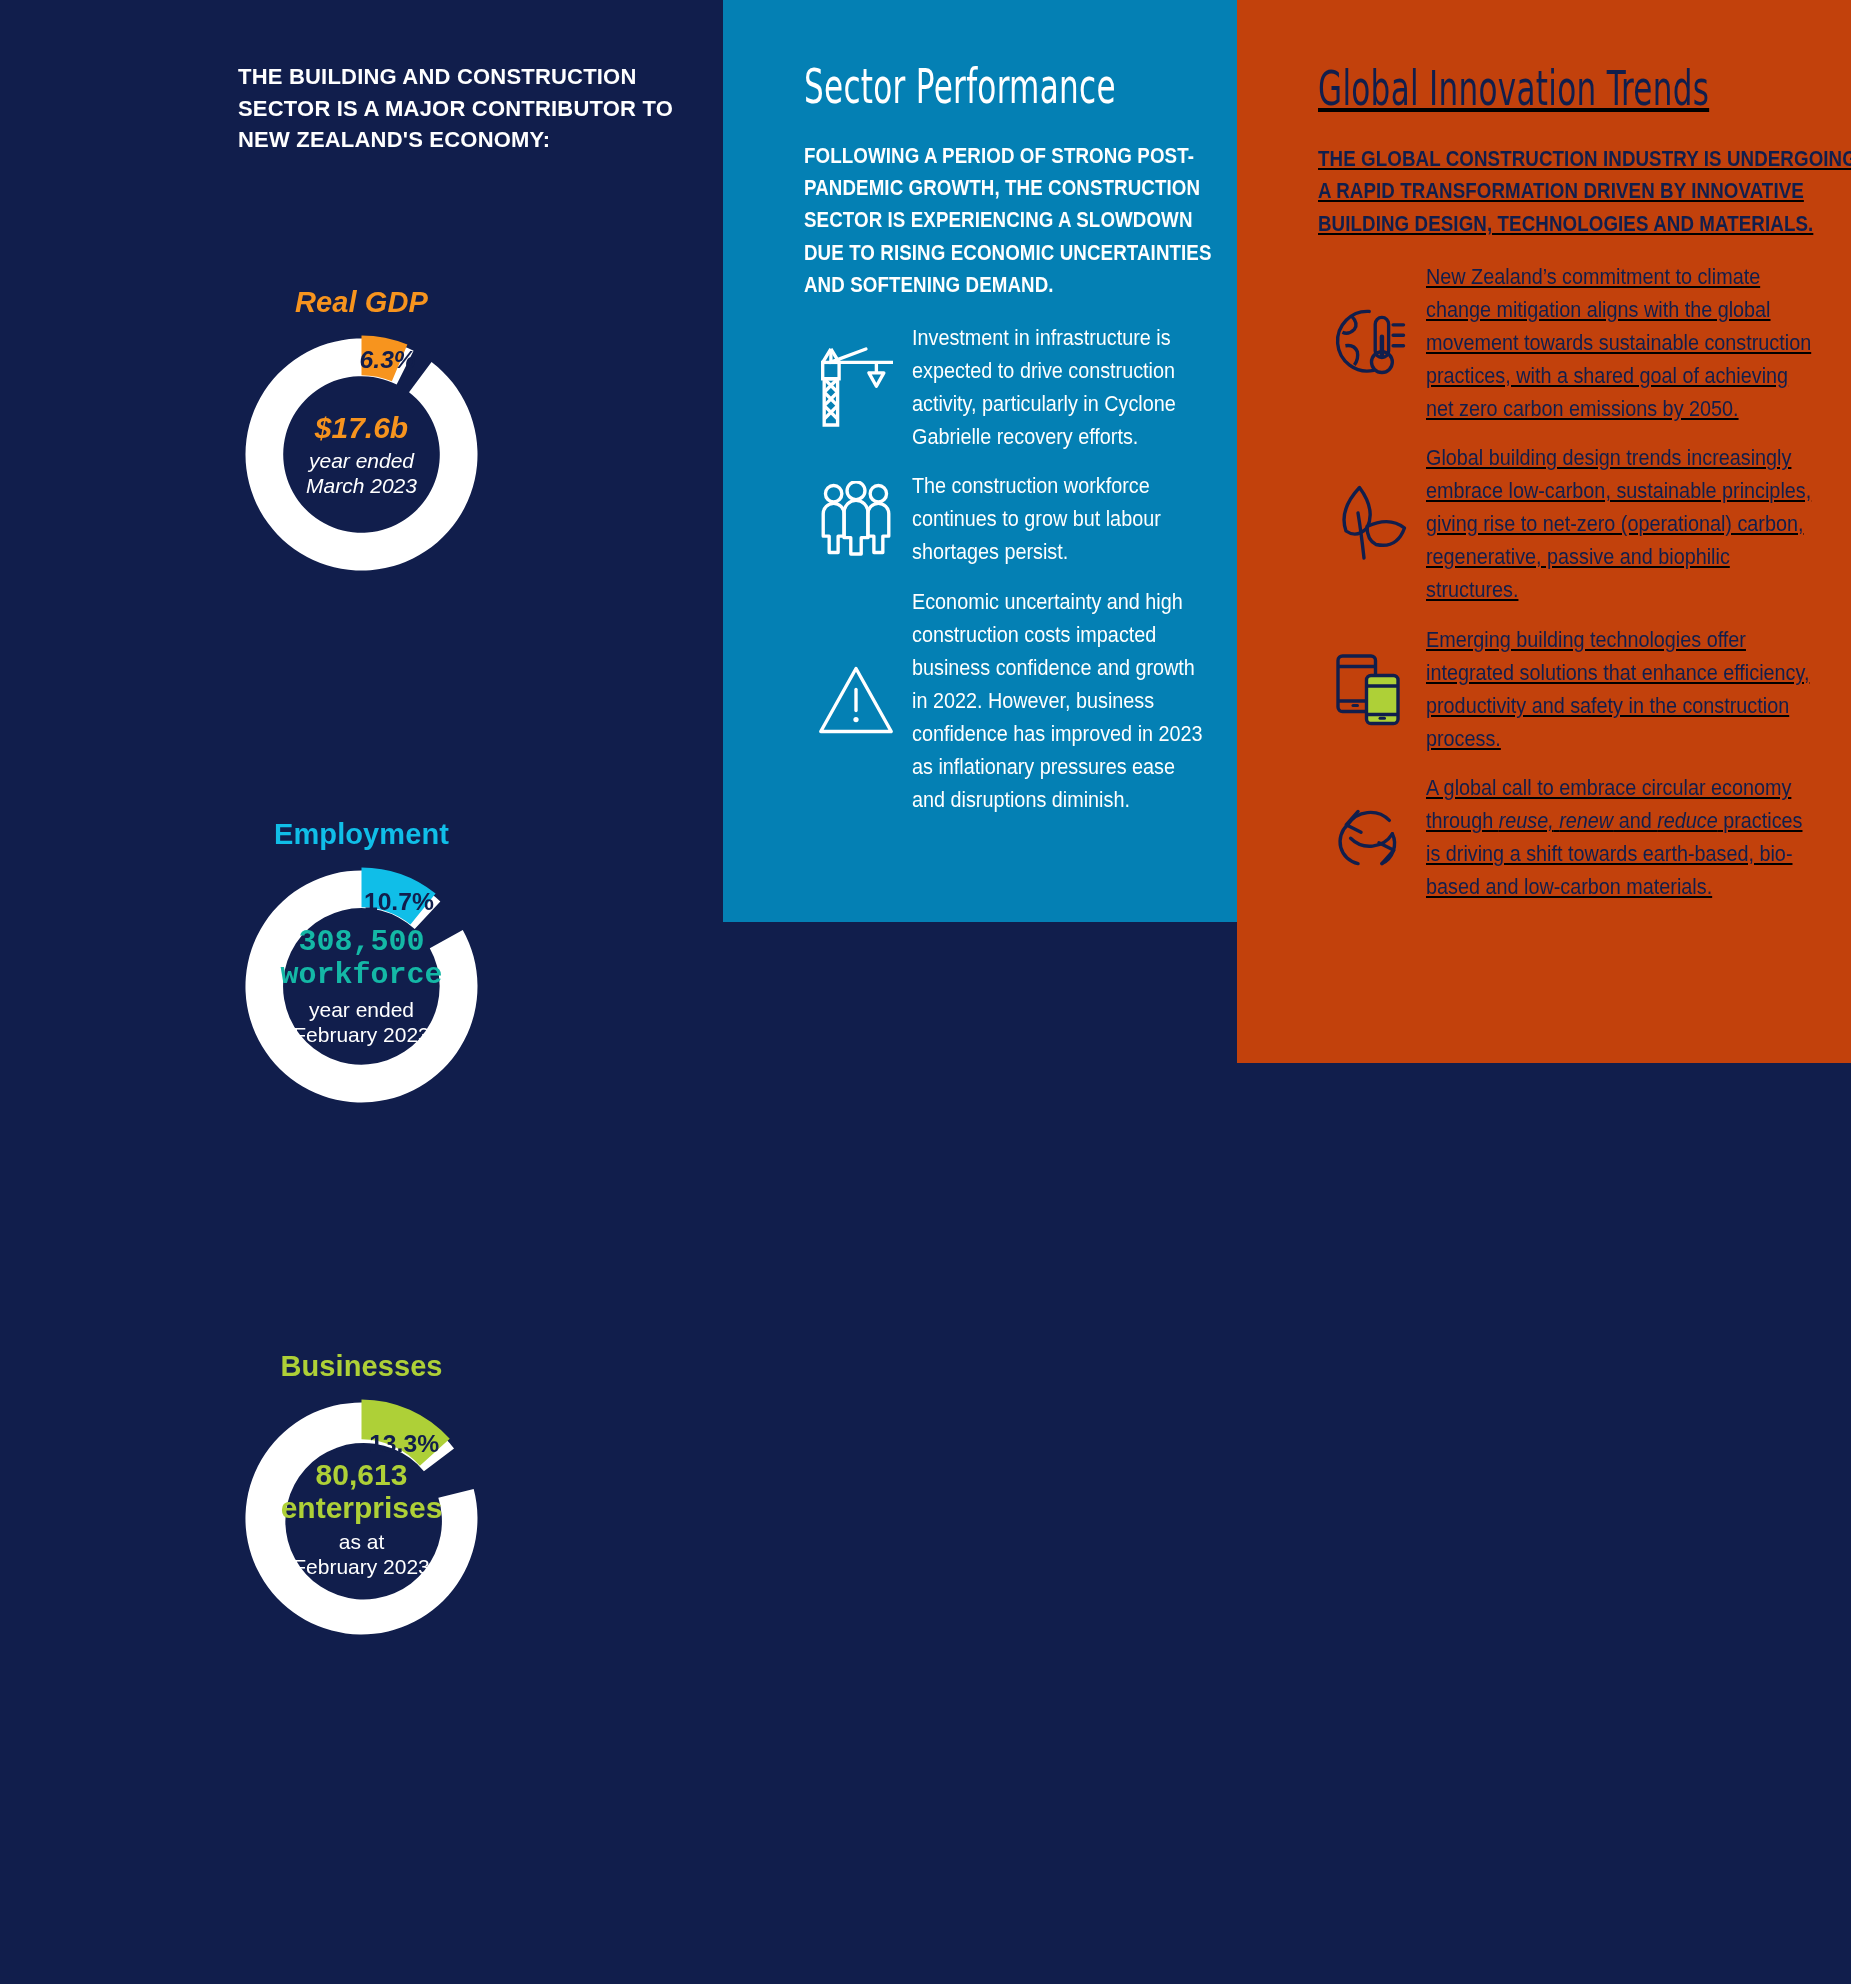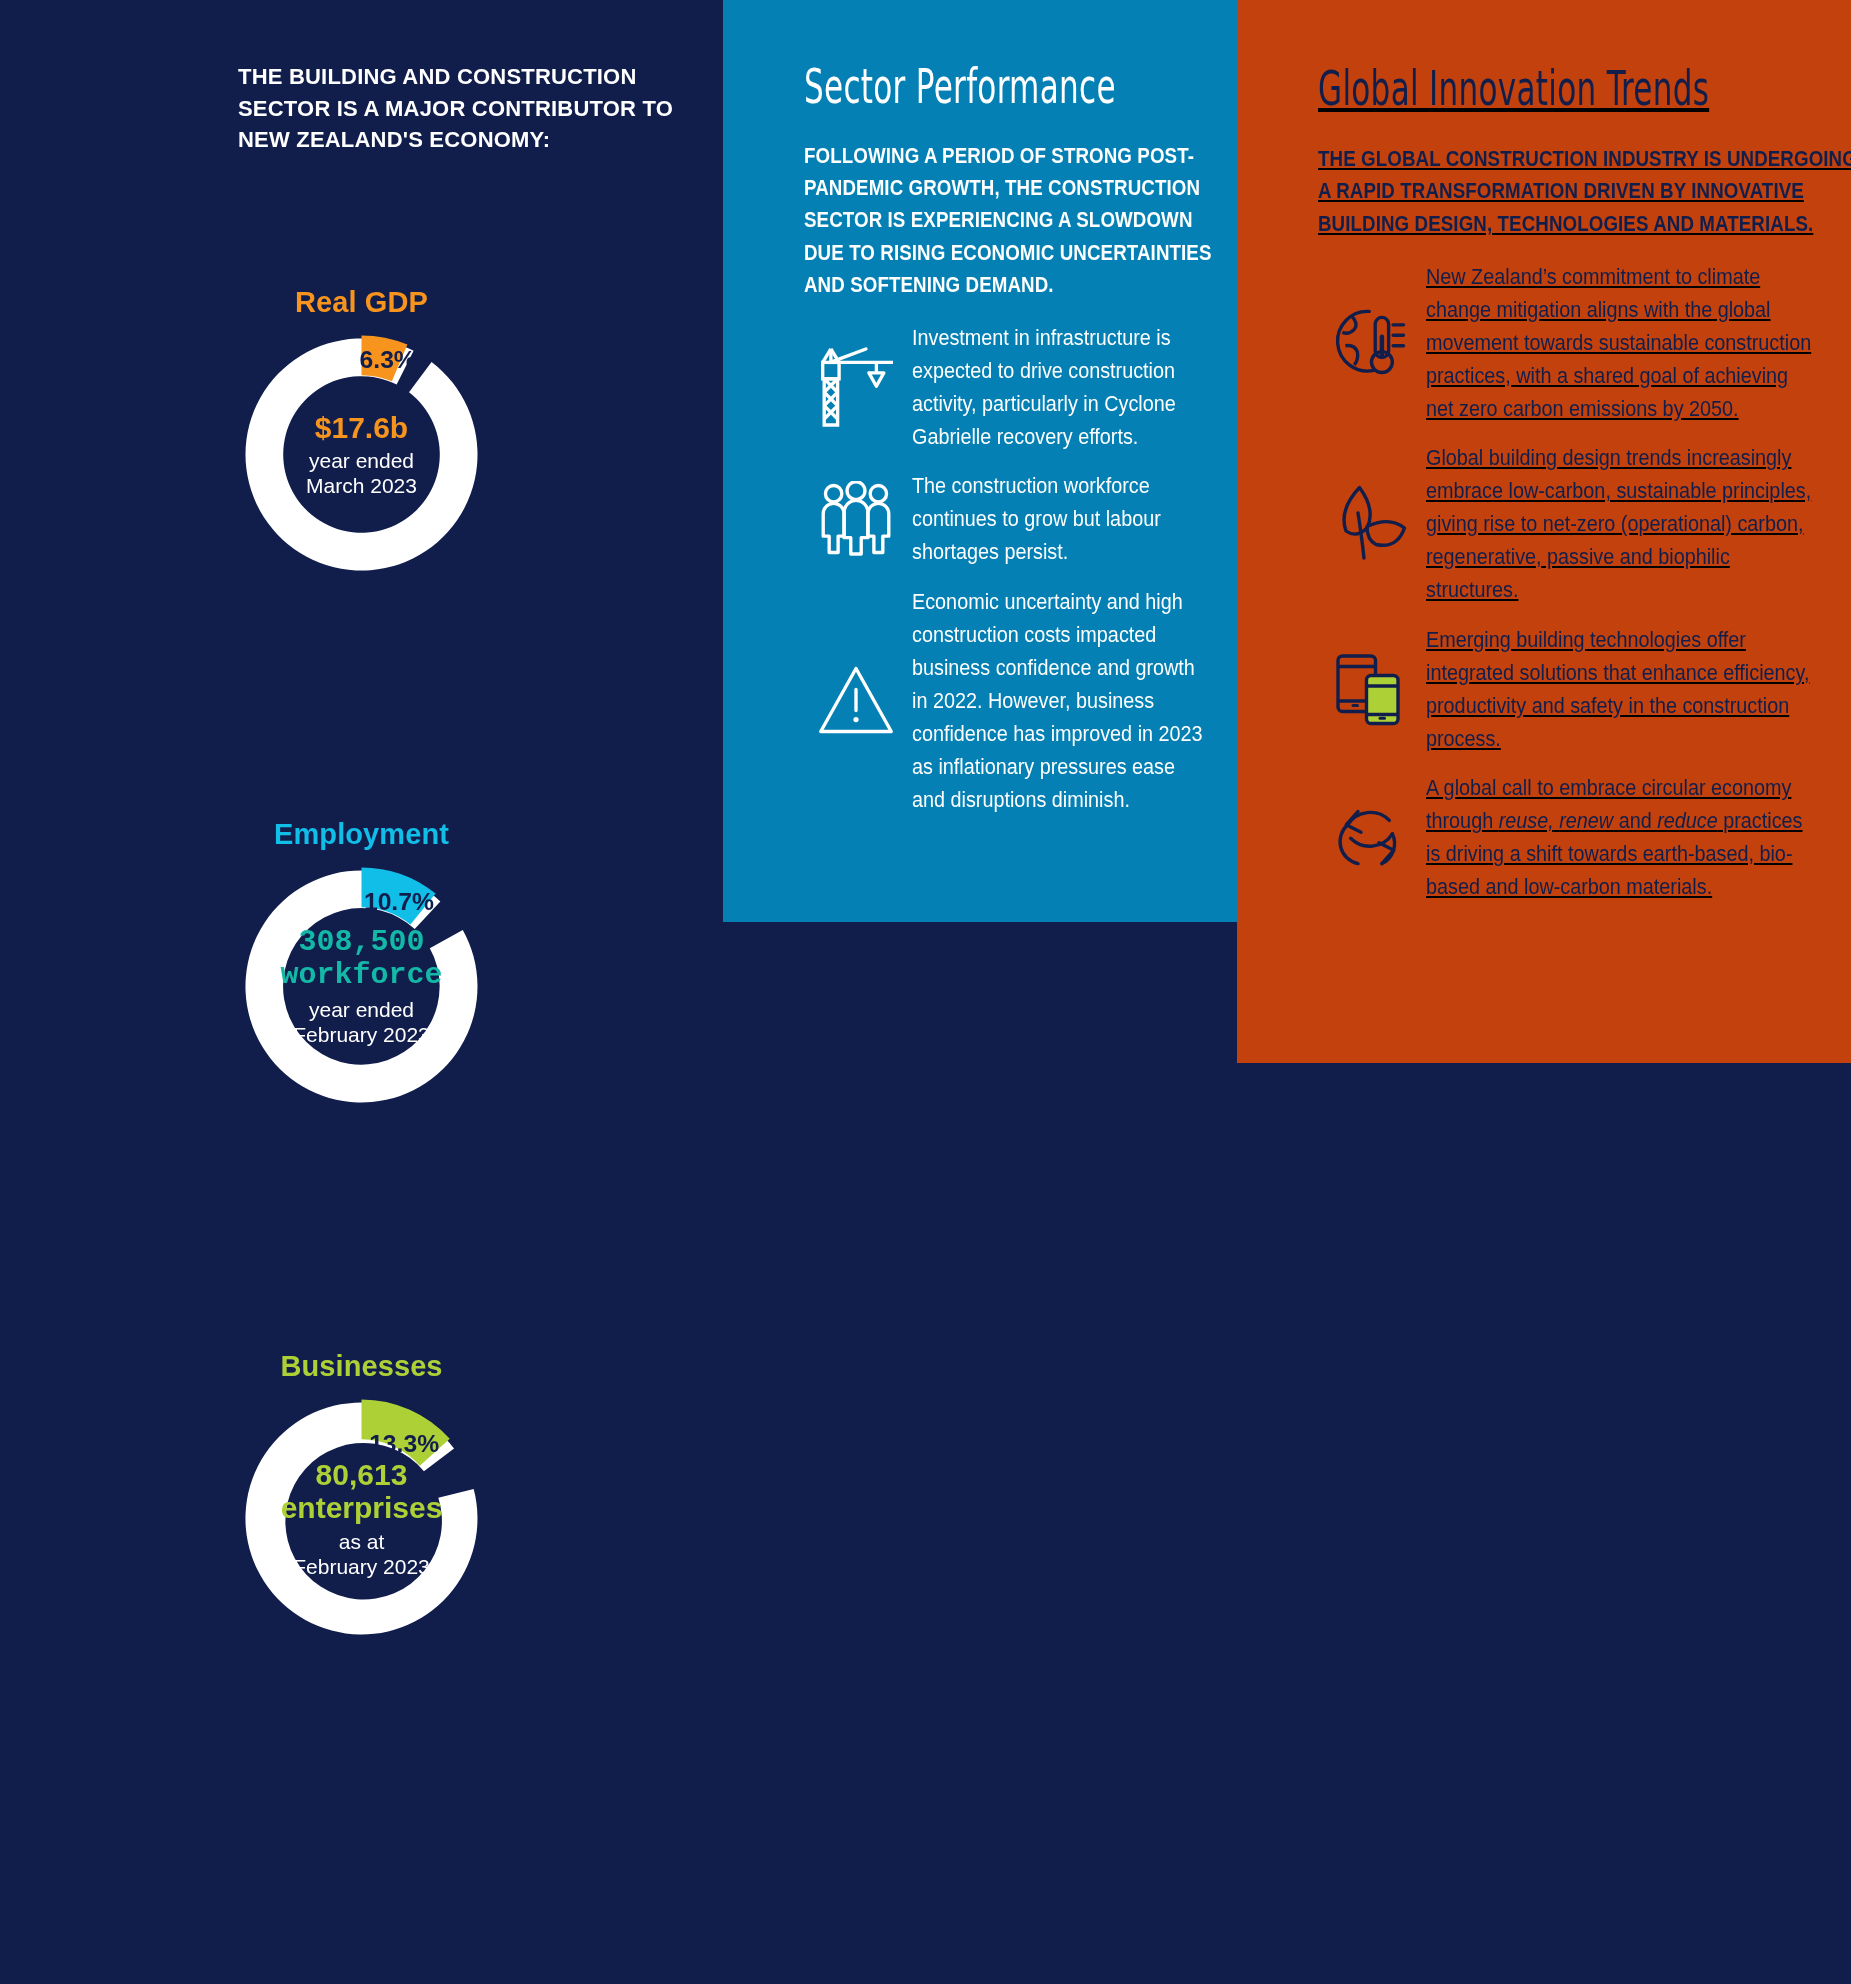--- a/index.html
+++ b/index.html
@@ -73,21 +73,21 @@
 </style>
 </head>
 <body>
 
 <div class="page">
 
   <div class="left-col">
 
     <div class="kicker">THE BUILDING AND CONSTRUCTION SECTOR IS A MAJOR CONTRIBUTOR TO NEW ZEALAND'S ECONOMY:</div>
 
-    <div class="donut-block" style="top:286px;">
+    <div class="donut-block" style="top:286px;font-style:italic;">
       <div class="donut-title" style="color:#F7941E;">Real GDP</div>
       <div class="donut-wrap">
         <svg width="247" height="247" viewBox="0 0 330 330">
 
           <path fill="#FFFFFF" d="M 165 10 A 155 155 0 1 0 193.16 12.58 L 184.42 62.22 A 104.6 104.6 0 1 1 165 60.4 Z" transform="rotate(26.68 165 165)"></path>
 
           <path fill="#F7941E" d="M 165 6 A 159 159 0 0 1 226.3 18.2 L 205.6 67.2 A 105 105 0 0 0 165 59 Z"></path>
           <text x="200" y="50" class="pct-label" text-anchor="middle">6.3%</text>
         </svg>
         <div class="donut-center">

